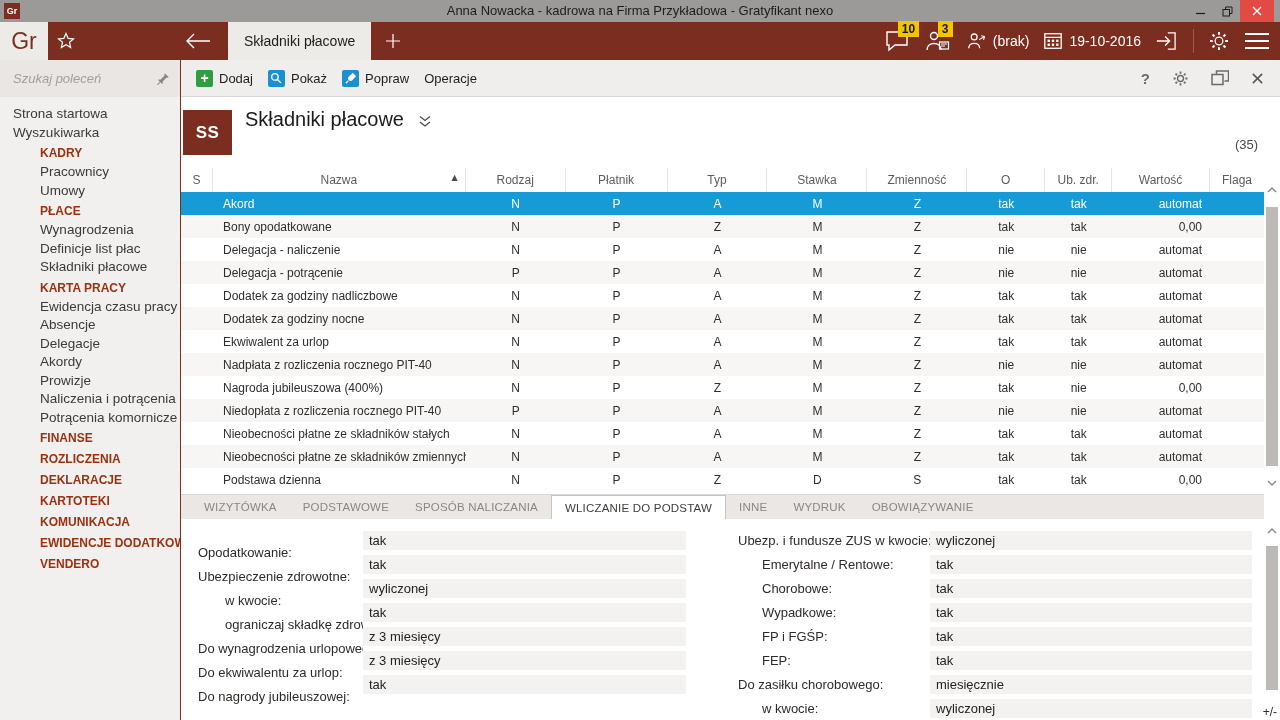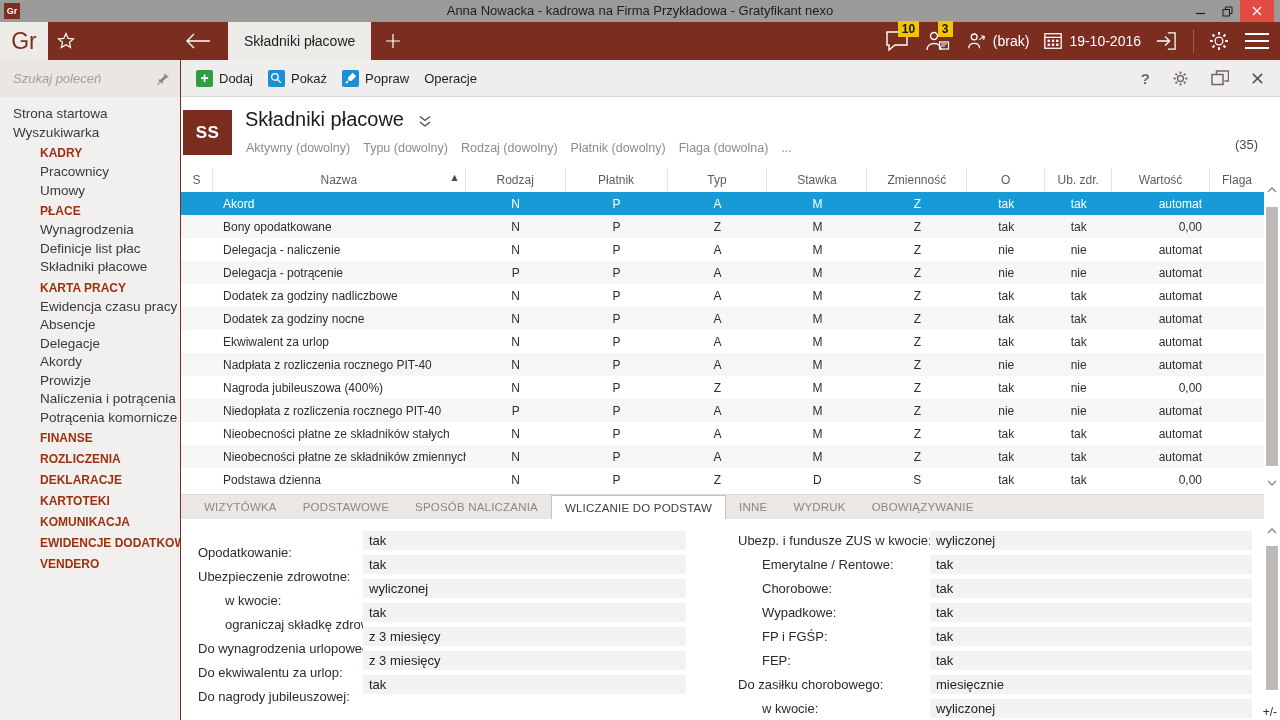--- a/index.html
+++ b/index.html
@@ -316,28 +316,20 @@
   <div class="page-header">
     <div class="ss-badge">SS</div>
     <div class="page-title">
       <span>Składniki płacowe</span>
       <span class="title-chevrons">
         <svg width="14" height="13" viewBox="0 0 14 13">
             <path d="M2 1.5l5 4 5-4M2 7l5 4 5-4" fill="none" stroke="#4a4a4a" stroke-width="1.3"></path>
           </svg>
       </span>
     </div>
-    <div class="filters">
-        <span>Aktywny (dowolny)</span>
-        <span>Typu (dowolny)</span>
-        <span>Rodzaj (dowolny)</span>
-        <span>Płatnik (dowolny)</span>
-        <span>Flaga (dowolna)</span>
-        <span>...</span>
-      </div>
     <div class="count">(35)</div>
   </div>
 
   <div class="grid">
     <div class="grid-header">
         <div class="th a-c" style="width: 32px;">
           <span>S</span>
         </div>
         <div class="th a-l" style="width: 253px;">
           <span>Nazwa</span>

